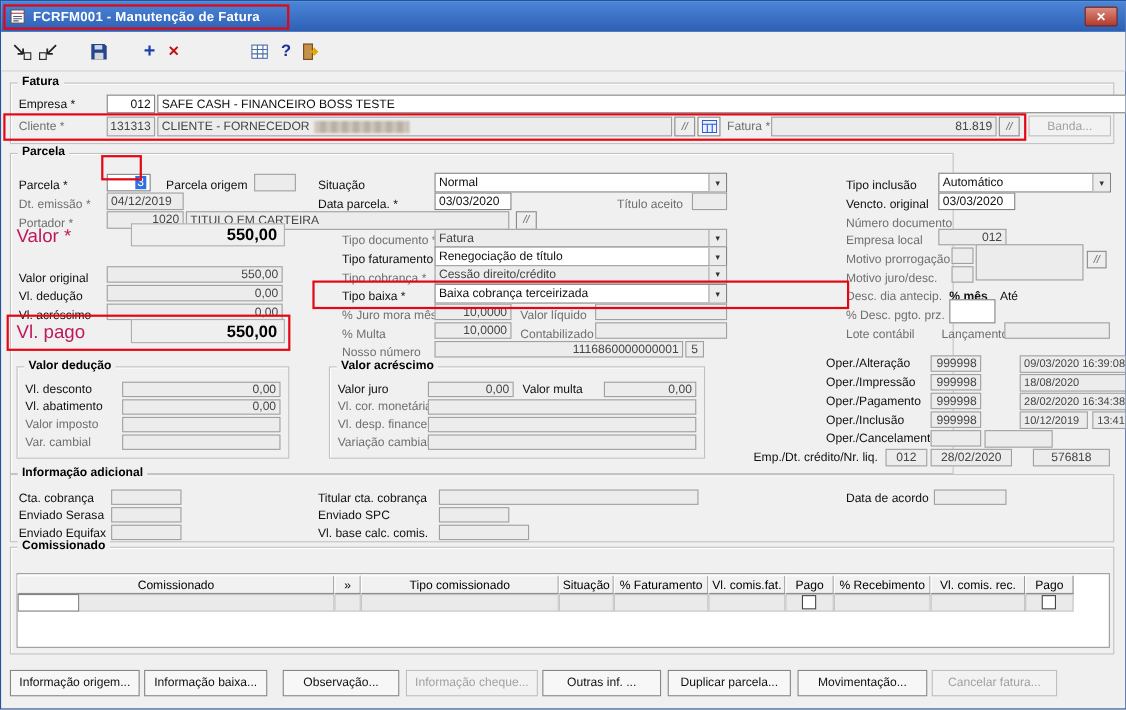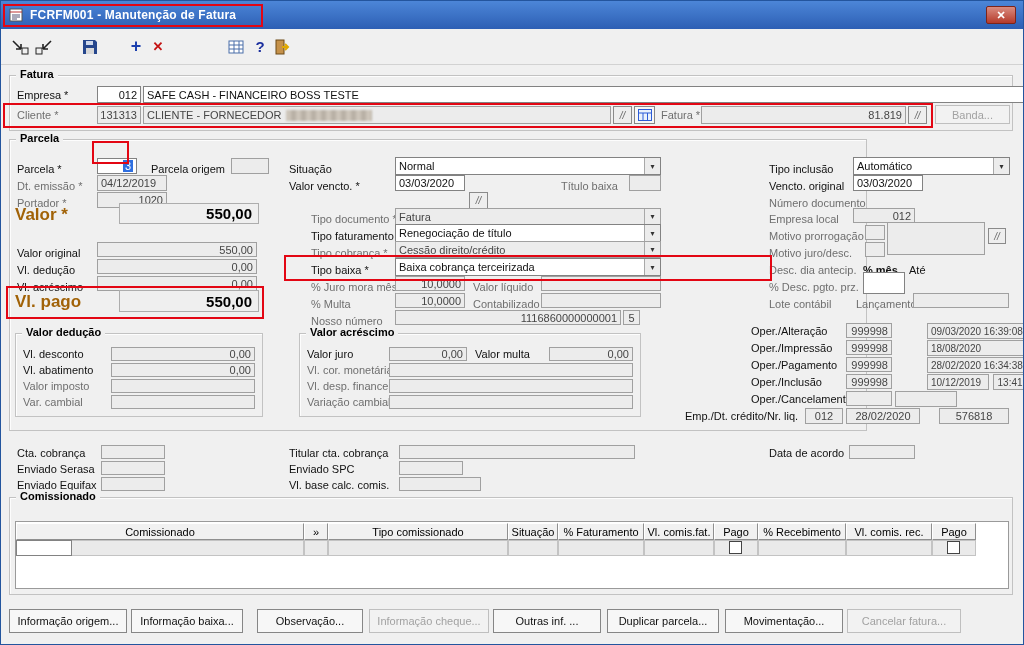--- a/index.html
+++ b/index.html
@@ -44,21 +44,21 @@
   .cbt { flex:1; padding:0 3px; overflow:hidden; white-space:nowrap; }
   .arw { width:16px; align-self:stretch; display:flex; align-items:center; justify-content:center;
          border-left:1px solid #a8a8a8; background:#ececec; font-size:8px; color:#333; }
 
   .sbtn { position:absolute; background:#eeeeee; border:1px solid #8a8a8a; font-size:10px; font-style:italic;
           color:#666; display:flex; align-items:center; justify-content:center; }
   .btn  { position:absolute; background:#f7f7f7; border:1px solid #868686; font-size:11px; color:#111;
           display:flex; align-items:center; justify-content:center; white-space:nowrap; }
   .dis2 { color:#a2a2a2 !important; border-color:#bfbfbf !important; background:#f2f2f2 !important; }
 
-  .big    { position:absolute; font-size:17px; font-weight:bold; color:#a16207; white-space:nowrap; }
+  .big    { position:absolute; font-size:17px; font-weight:normal; color:#be185d; white-space:nowrap; }
   .bigfld { position:absolute; background:#efefef; border:1px solid #adadad; display:flex; align-items:center;
             justify-content:flex-end; padding:0 6px; font-size:15px; font-weight:bold; color:#000; }
 
   .ann { position:absolute; border:2px solid #e30613; pointer-events:none; z-index:40; background:transparent; }
 
   .listwrap { position:absolute; background:#fff; border:1px solid #9a9a9a; }
   .hcell { position:absolute; background:#f1f1f1; border:1px solid; border-color:#ffffff #8f8f8f #8f8f8f #ffffff;
            font-size:11px; display:flex; align-items:center; justify-content:center; overflow:hidden; white-space:nowrap; }
   .dcell { position:absolute; background:#eaeaea; border:1px solid #c3c3c3; }
   .chk   { position:absolute; width:13px; height:13px; background:#fff; border:1px solid #444; }
@@ -162,29 +162,30 @@
     <span class="arw">▾</span>
   </div>
   <span class="lbl" style="left:768px;top:162px">Tipo inclusão</span>
   <div class="fld cbo" style="left:852px;top:156px;width:157px;height:18px">
     <span class="cbt">Automático</span>
     <span class="arw">▾</span>
   </div>
 
   <span class="lbl dim" style="left:16px;top:179px">Dt. emissão *</span>
   <div class="fld dis" style="left:96px;top:174px;width:70px;height:16px">04/12/2019</div>
-  <span class="lbl" style="left:288px;top:179px">Valor vencto. *</span>
+  <span class="lbl" style="left:288px;top:179px">Data parcela. *</span>
   <div class="fld" style="left:394px;top:174px;width:70px;height:16px">03/03/2020</div>
-  <span class="lbl dim" style="left:560px;top:179px">Título baixa</span>
+  <span class="lbl dim" style="left:560px;top:179px">Título aceito</span>
   <div class="fld dis" style="left:628px;top:174px;width:32px;height:16px"></div>
   <span class="lbl" style="left:768px;top:179px">Vencto. original</span>
   <div class="fld" style="left:852px;top:174px;width:70px;height:16px">03/03/2020</div>
 
   <span class="lbl dim" style="left:16px;top:196px">Portador *</span>
   <div class="fld dis r" style="left:96px;top:191px;width:70px;height:16px">1020</div>
+  <div class="fld dis" style="left:168px;top:191px;width:294px;height:17px">TITULO EM CARTEIRA</div>
   <div class="sbtn" style="left:468px;top:191px;width:19px;height:17px">//</div>
   <span class="lbl dim" style="left:768px;top:196px">Número documento</span>
 
   <span class="big" style="left:14px;top:204px">Valor *</span>
   <div class="bigfld" style="left:118px;top:202px;width:140px;height:21px">550,00</div>
   <span class="lbl dim" style="left:310px;top:212px">Tipo documento *</span>
   <div class="fld cbo dis" style="left:394px;top:207px;width:266px;height:17px">
     <span class="cbt">Fatura</span>
     <span class="arw">▾</span>
   </div>
@@ -290,20 +291,23 @@
   <div class="fld dis r" style="left:388px;top:346px;width:78px;height:14px">0,00</div>
   <span class="lbl" style="left:474px;top:347px">Valor multa</span>
   <div class="fld dis r" style="left:548px;top:346px;width:84px;height:14px">0,00</div>
   <span class="lbl dim" style="left:306px;top:363px">Vl. cor. monetária</span>
   <div class="fld dis" style="left:388px;top:362px;width:244px;height:14px"></div>
   <span class="lbl dim" style="left:306px;top:379px">Vl. desp. financeira</span>
   <div class="fld dis" style="left:388px;top:378px;width:244px;height:14px"></div>
   <span class="lbl dim" style="left:306px;top:395px">Variação cambial</span>
   <div class="fld dis" style="left:388px;top:394px;width:244px;height:14px"></div>
 
+  <div class="grp" style="left:8px;top:430px;width:1004px;height:62px">
+    <span class="leg">Informação adicional</span>
+  </div>
   <span class="lbl" style="left:16px;top:446px">Cta. cobrança</span>
   <div class="fld dis" style="left:100px;top:444px;width:64px;height:14px"></div>
   <span class="lbl" style="left:288px;top:446px">Titular cta. cobrança</span>
   <div class="fld dis" style="left:398px;top:444px;width:236px;height:14px"></div>
   <span class="lbl" style="left:768px;top:446px">Data de acordo</span>
   <div class="fld dis" style="left:848px;top:444px;width:66px;height:14px"></div>
   <span class="lbl" style="left:16px;top:462px">Enviado Serasa</span>
   <div class="fld dis" style="left:100px;top:460px;width:64px;height:14px"></div>
   <span class="lbl" style="left:288px;top:462px">Enviado SPC</span>
   <div class="fld dis" style="left:398px;top:460px;width:64px;height:14px"></div>

